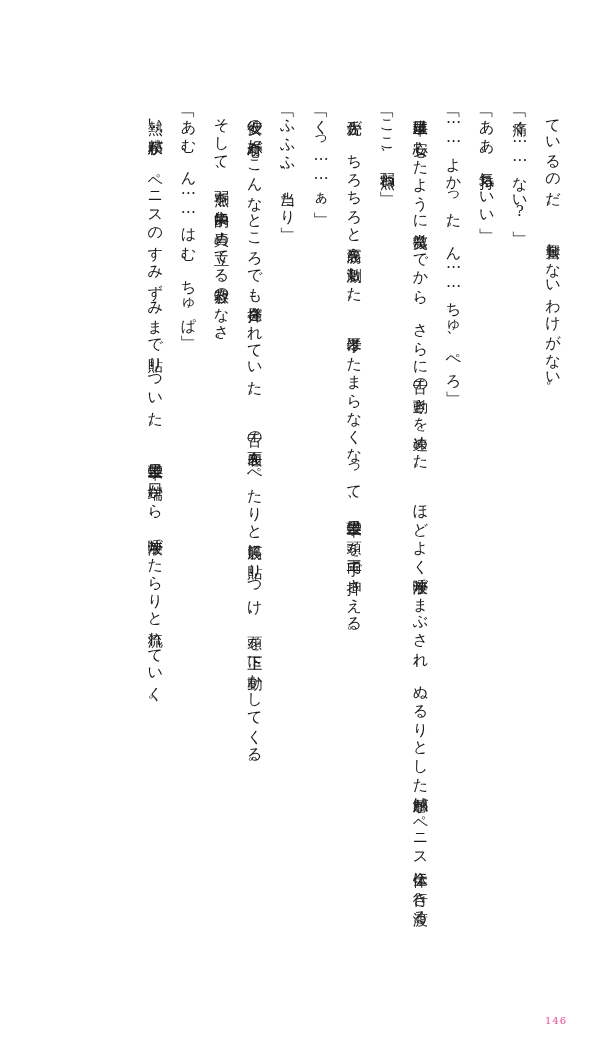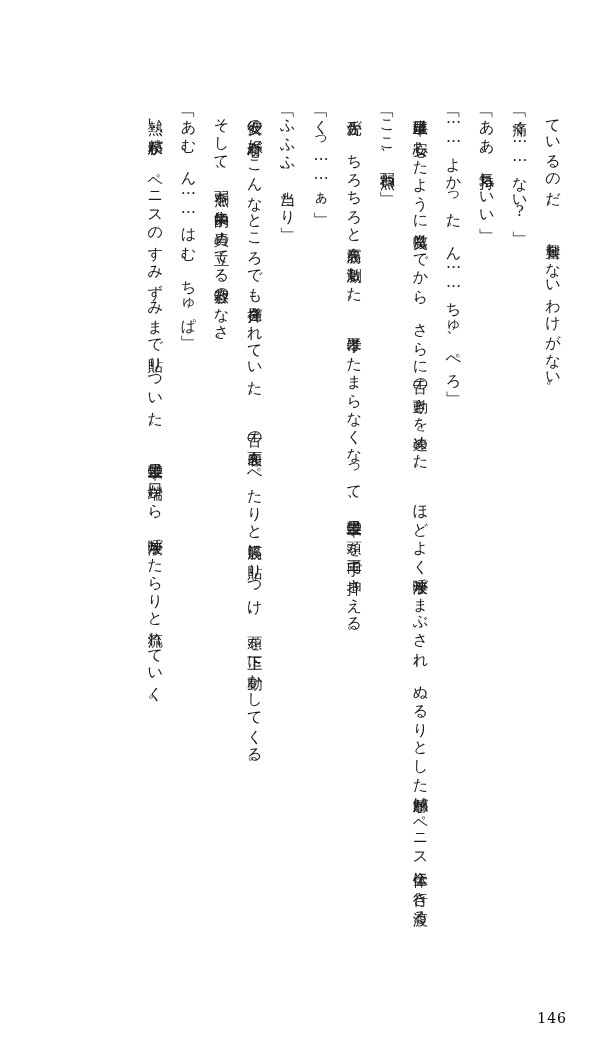--- a/index.html
+++ b/index.html
@@ -44,23 +44,23 @@
 
   .text-body p {
     margin: 0;
     padding: 0;
   }
 
   .page-number {
     position: absolute;
     bottom: 24px;
     right: 46px;
-    font-size: 14px;
+    font-size: 10px;
     letter-spacing: 1px;
-    color: #000000;
+    color: #ec4899;
     font-family: "DejaVu Serif", "Liberation Serif", serif;
   }
 </style>
 </head>
 <body>
 
 <div class="page">
 
   <div class="text-body">
     <p>ているのだ。　興奮しないわけがない。</p>

